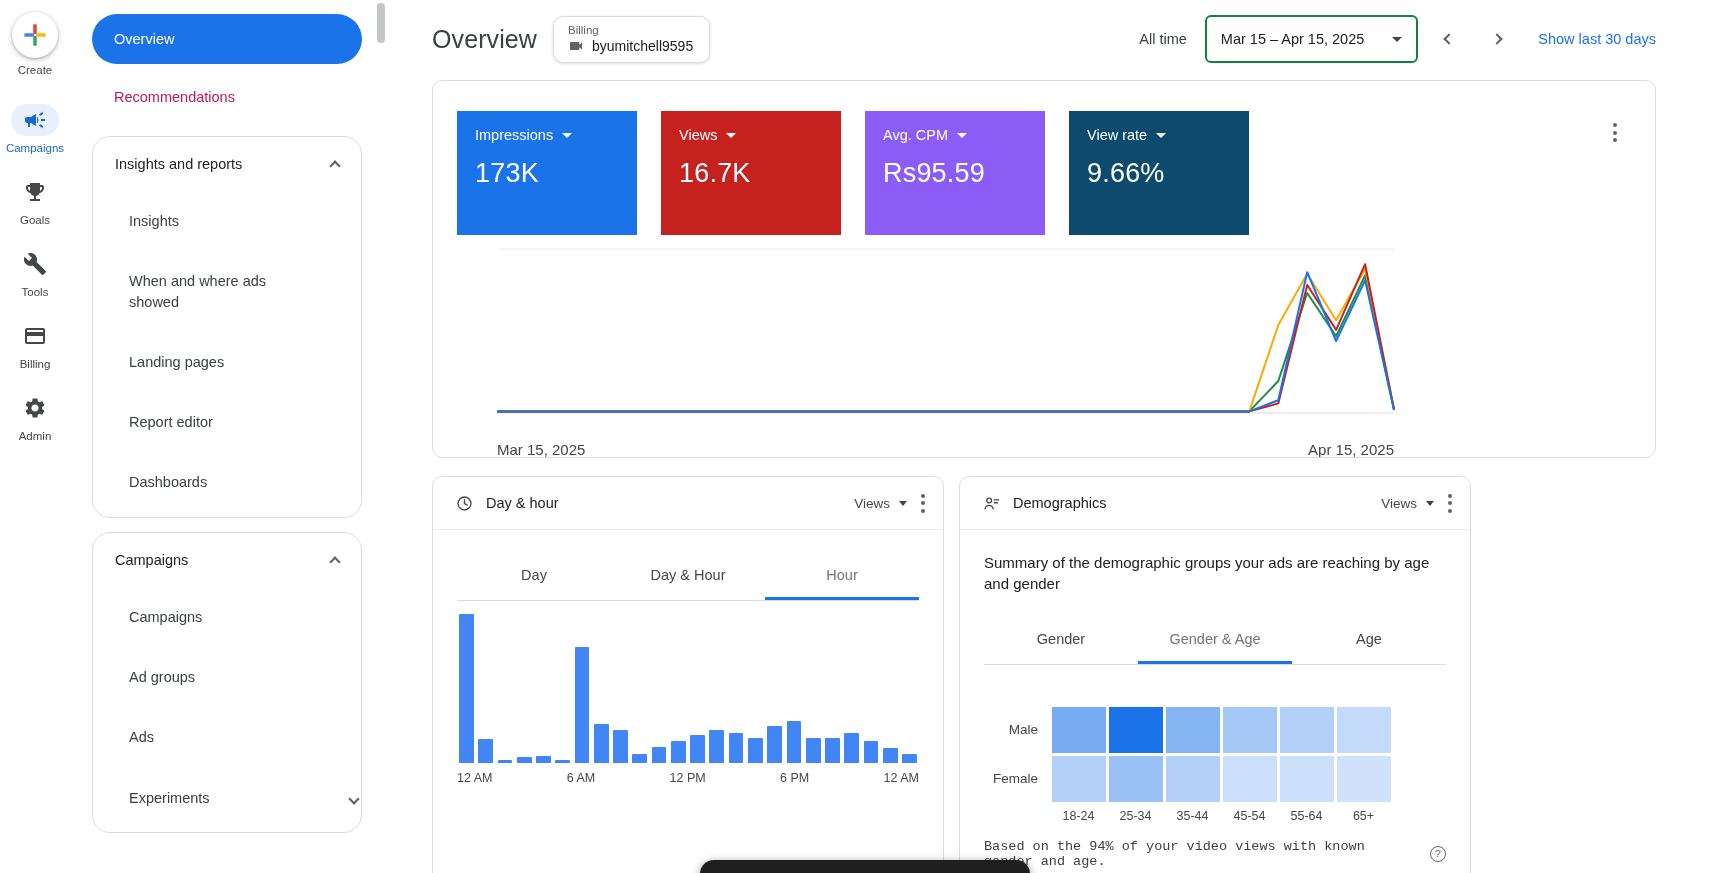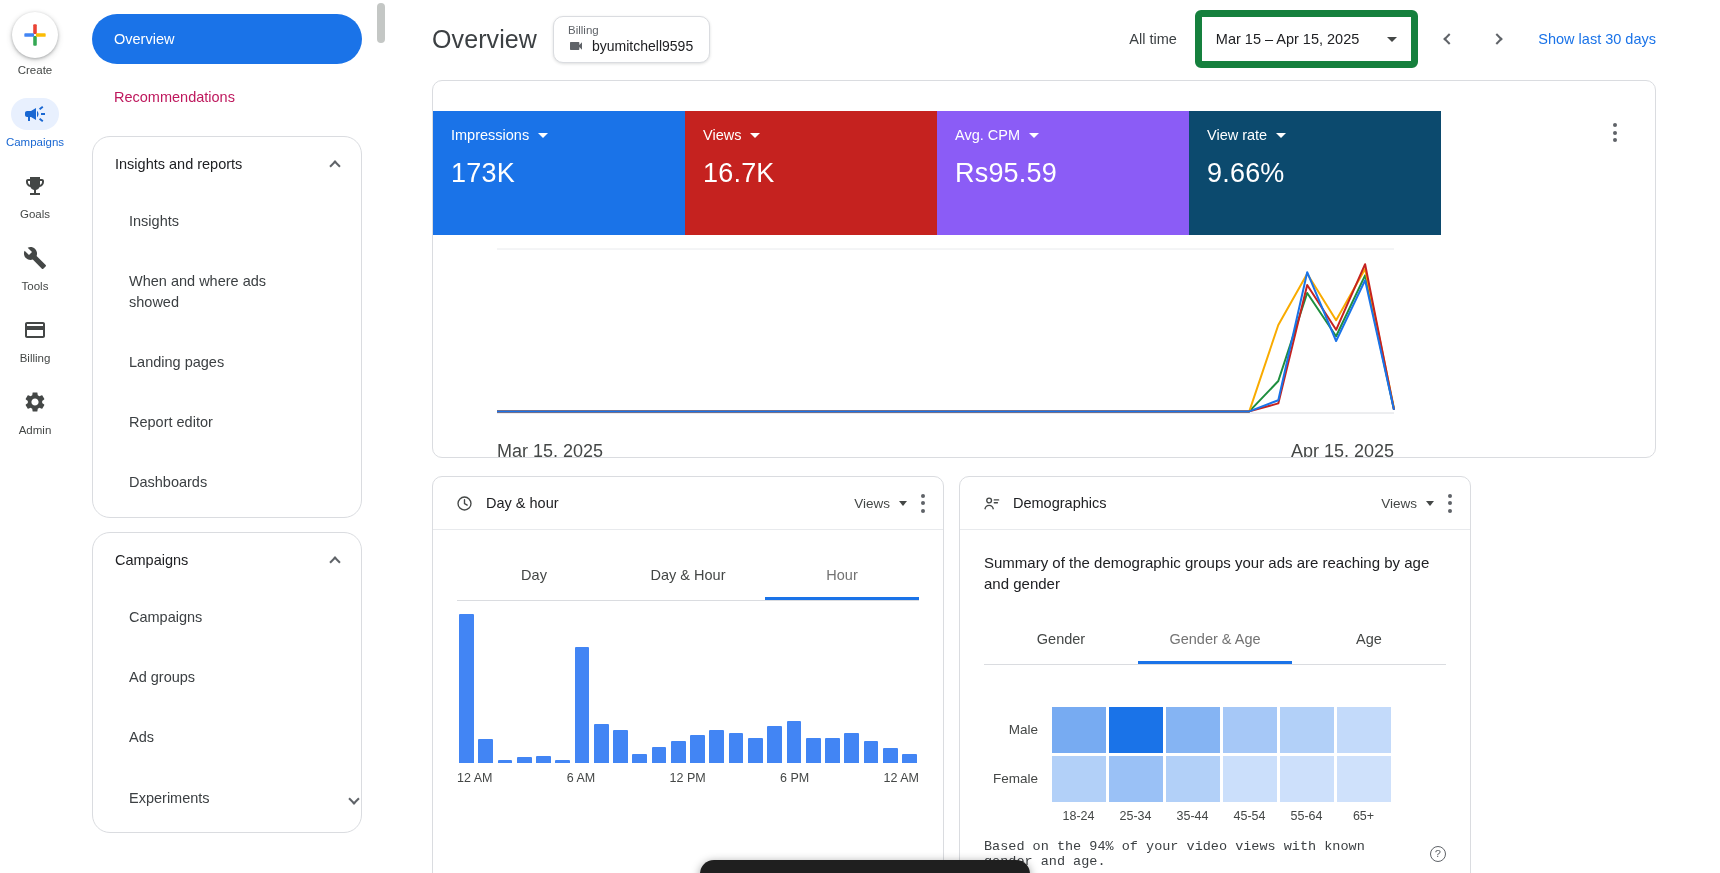--- a/index.html
+++ b/index.html
@@ -12,21 +12,21 @@
   .spacer { flex: 1; }
 
   
   .rail { width: 70px; flex: none; display: flex; flex-direction: column; align-items: center; padding-top: 12px; gap: 22px; }
   .rail-item { display: flex; flex-direction: column; align-items: center; gap: 6px; cursor: pointer; }
   .rail-label { font-size: 11.5px; color: #444746; }
   .rail-icon { width: 48px; height: 32px; display: flex; align-items: center; justify-content: center; border-radius: 16px; }
   .rail-icon svg { fill: #444746; }
   .rail-item.create .rail-icon { width: 46px; height: 46px; border-radius: 50%; background: #fff;
     box-shadow: 0 1px 3px rgba(60,64,67,.35), 0 2px 6px rgba(60,64,67,.2); }
-  .rail-item.create { }
+  .rail-item.create { margin-bottom: 6px; }
   .rail-item.selected .rail-icon { background: #e8f0fe; }
   .rail-item.selected .rail-icon svg { fill: #1967d2; }
   .rail-item.selected .rail-label { color: #1967d2; }
 
   
   .sidebar { width: 318px; flex: none; position: relative; padding: 14px 26px 0 22px; }
   .nav-top { height: 50px; border-radius: 25px; display: flex; align-items: center; padding: 0 22px;
     font-size: 14.5px; color: #be185d; cursor: pointer; margin-bottom: 8px; }
   .nav-top.selected { background: #1a73e8; color: #fff; font-weight: 500; }
   .nav-section { border: 1px solid #dadce0; border-radius: 18px; margin-top: 14px; padding-bottom: 4px; background: #fff; }
@@ -44,39 +44,39 @@
 
   
   .main { flex: 1; min-width: 0; padding: 10px 64px 0 44px; position: relative; }
   .topbar { display: flex; align-items: center; height: 58px; }
   .page-title { font-size: 25px; font-weight: 400; color: #3c4043; letter-spacing: .1px; }
   .chip { margin-left: 16px; border: 1px solid #dadce0; border-radius: 10px; padding: 7px 16px 8px 14px;
     display: flex; flex-direction: column; gap: 2px; box-shadow: 0 1px 3px rgba(60,64,67,.18); cursor: pointer; background: #fff; }
   .chip-kicker { font-size: 11.5px; color: #5f6368; }
   .chip-row { display: flex; align-items: center; gap: 8px; font-size: 14px; color: #202124; }
   .range-scope { font-size: 14.5px; color: #3c4043; margin-right: 18px; }
-  .date-box { display: flex; align-items: center; gap: 28px; border: 7px solid #15803d; border-radius: 6px;
+  .date-box { display: flex; align-items: center; gap: 28px; border: 2px solid #15803d; border-radius: 6px;
     padding: 14px 14px; font-size: 14.5px; color: #202124; background: #fff; cursor: pointer; }
   .caret { width: 0; height: 0; border-left: 5px solid transparent; border-right: 5px solid transparent; border-top: 5.5px solid #444746; display: inline-block; }
   .caret.white { border-top-color: #fff; }
   .nav-chev { width: 34px; height: 34px; border: none; background: none; cursor: pointer; margin-left: 14px;
     display: inline-flex; align-items: center; justify-content: center; }
   .show-last { font-size: 14.5px; color: #1a73e8; margin-left: 24px; cursor: pointer; text-decoration: none; font-weight: 500; white-space: nowrap; }
 
   
   .overview-card { margin-top: 12px; border: 1px solid #dadce0; border-radius: 10px; position: relative; height: 378px; background: #fff; overflow: hidden; }
   .tiles { display: flex; margin-top: 30px; }
-  .tile { width: 252px; height: 124px; padding: 16px 18px; color: #fff; cursor: pointer; }
+  .tile { width: 180px; height: 124px; padding: 16px 18px; color: #fff; cursor: pointer; margin-left: 24px; }
   .tile-label { display: flex; align-items: center; gap: 9px; font-size: 14.5px; }
   .tile-value { font-size: 27px; margin-top: 15px; letter-spacing: .2px; }
   .kebab { display: inline-flex; flex-direction: column; gap: 3.5px; background: none; border: none; cursor: pointer; padding: 6px; align-items: center; }
   .kebab i { width: 4px; height: 4px; border-radius: 50%; background: #5f6368; display: block; }
   .card-kebab { position: absolute; top: 36px; right: 32px; }
   .timeseries { display: block; margin: 6px 0 0 60px; }
-  .axis-row { width: 905px; margin-left: 60px; display: flex; justify-content: space-between; font-size: 18px; color: #444746; margin-top: 2px; padding: 0 4px; }
+  .axis-row { width: 905px; margin-left: 60px; display: flex; justify-content: space-between; font-size: 15px; color: #444746; margin-top: 2px; padding: 0 4px; }
 
   
   .cards-row { display: flex; gap: 15px; margin-top: 18px; }
   .card { width: 512px; border: 1px solid #dadce0; border-radius: 10px; background: #fff; height: 470px; flex: none; }
   .card-head { height: 53px; display: flex; align-items: center; padding: 0 12px 0 22px; border-bottom: 1px solid #e8eaed; }
   .card-title { font-size: 14.5px; color: #202124; margin-left: 12px; }
   .metric-dd { display: flex; align-items: center; gap: 9px; font-size: 13.5px; color: #444746; background: none; border: none; cursor: pointer; padding: 6px 8px; }
   .metric-dd .caret { border-left-width: 4.5px; border-right-width: 4.5px; border-top-width: 5px; }
   .card-body { padding: 0 24px; }
   .card-desc { font-size: 15px; color: #202124; margin-top: 22px; line-height: 1.4; }

